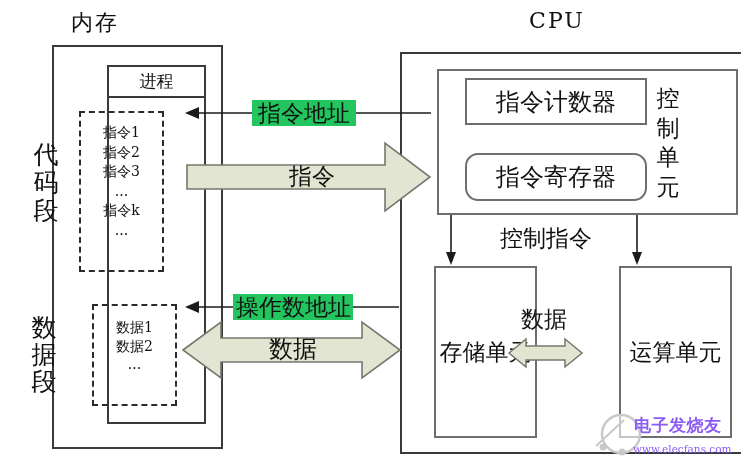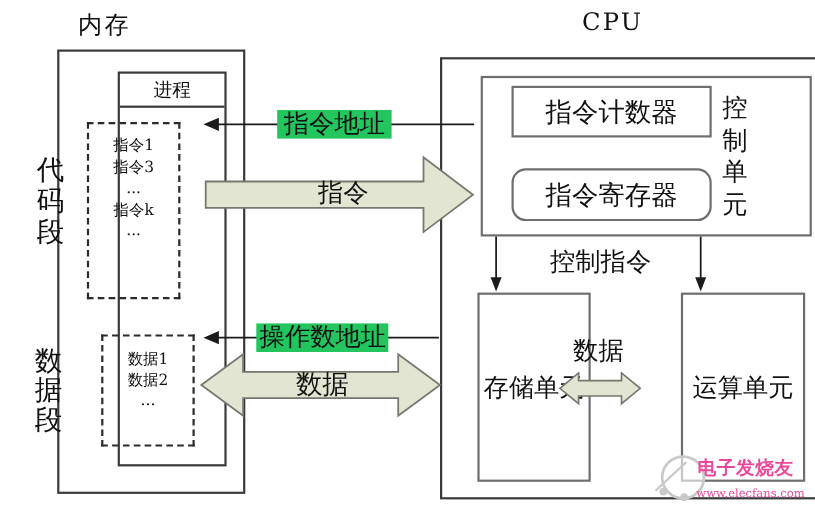--- a/index.html
+++ b/index.html
@@ -62,21 +62,21 @@
   .arrow-label {
     position: absolute;
     font-size: 23px;
     text-align: center;
     white-space: nowrap;
     line-height: 26px;
   }
   .on-line { background: #22c55e; padding: 0 3px; }
   .wm-text {
     position: absolute;
-    color: #ec4899;
+    color: #8b5cf6;
     font-weight: bold;
     white-space: nowrap;
     z-index: 9;
   }
   svg { position: absolute; overflow: visible; }
 </style>
 </head>
 <body>
 
 <div class="canvas">
@@ -87,20 +87,21 @@
   <div class="box outer-box" style="left:16px; top:45px; width:171px; height:404px;"></div>
 
   <div class="box proc-box" style="left:71px; top:65px; width:99px; height:359px;">
     <div class="proc-header">
       <span>进程</span>
     </div>
   </div>
 
   <div class="dashed-box code-box" style="left:79px; top:111px; width:85px; height:161px;">
     <div class="seg-line">指令1</div>
+    <div class="seg-line">指令2</div>
     <div class="seg-line">指令3</div>
     <div class="seg-line">...</div>
     <div class="seg-line">指令k</div>
     <div class="seg-line">...</div>
   </div>
 
   <div class="dashed-box data-box" style="left:92px; top:304px; width:85px; height:102px;">
     <div class="seg-line">数据1</div>
     <div class="seg-line">数据2</div>
     <div class="seg-line">...</div>

